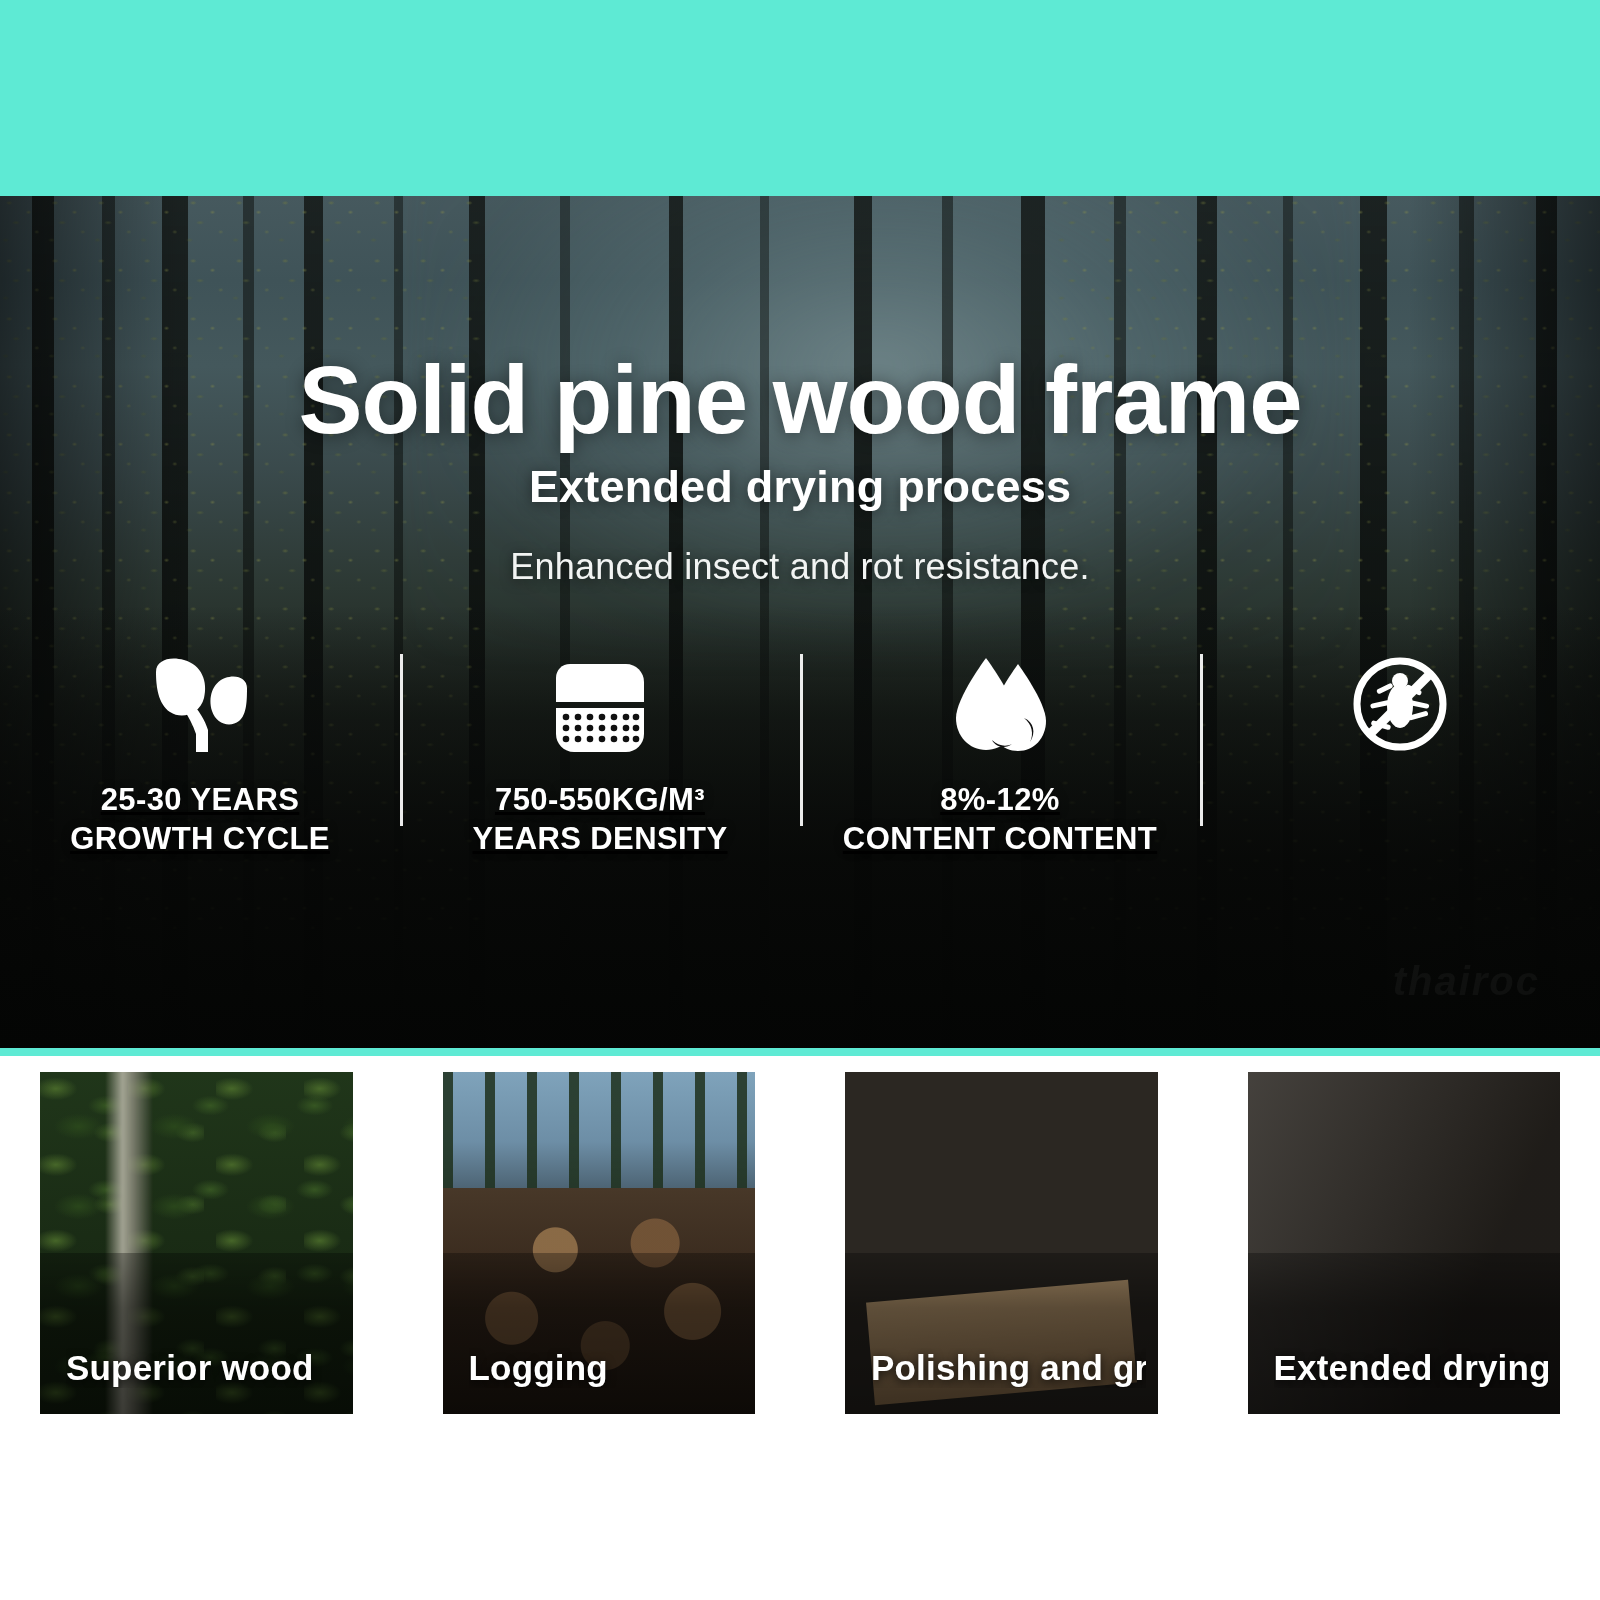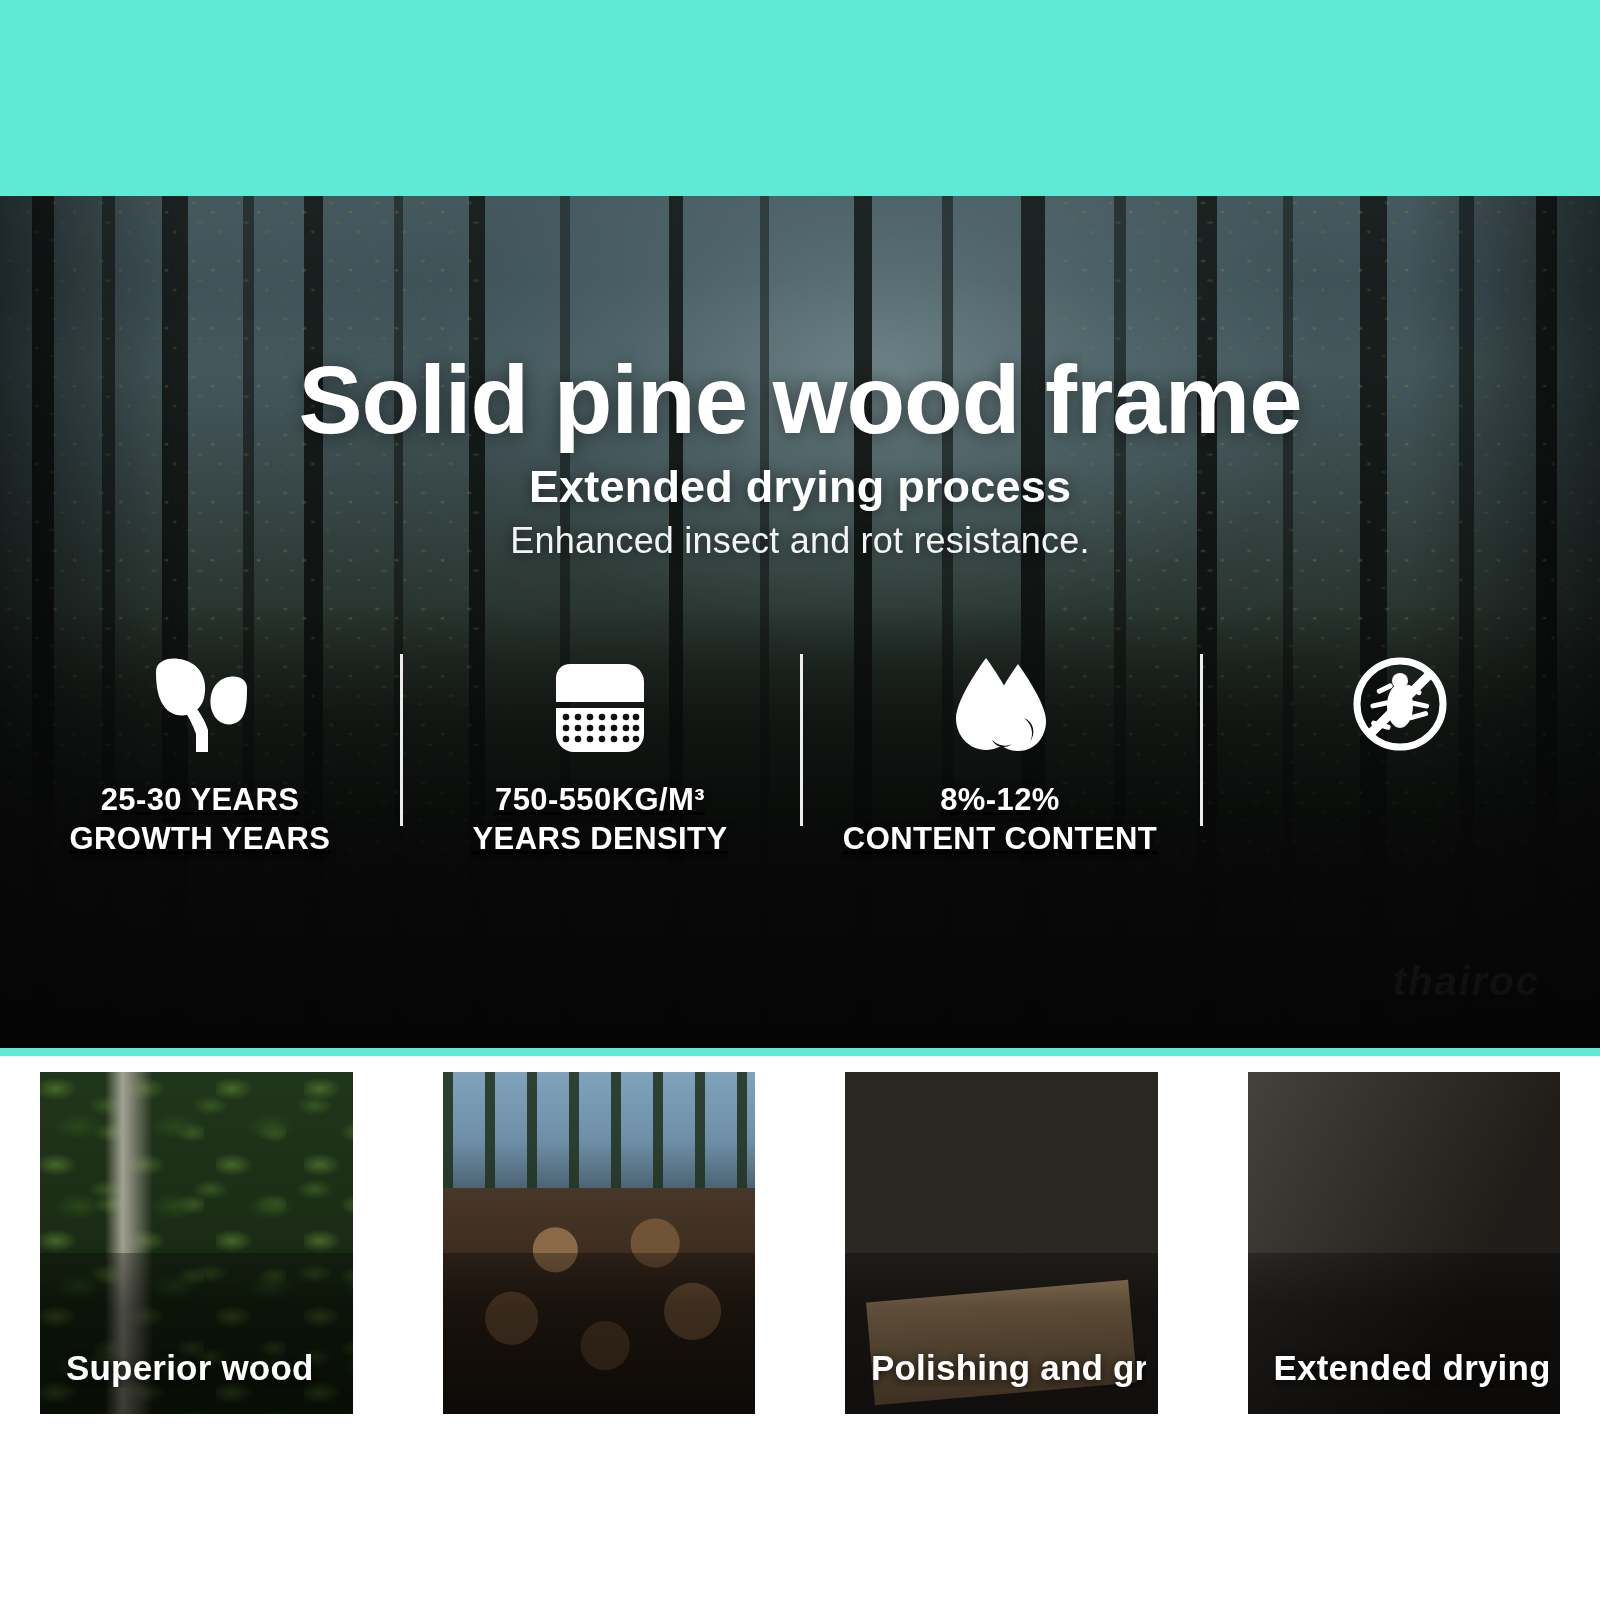--- a/index.html
+++ b/index.html
@@ -139,21 +139,21 @@
     width: 1600px;
     text-align: center;
     color: #ffffff;
     font-size: 45px;
     font-weight: 600;
     letter-spacing: 0.2px;
     text-shadow: 0 2px 14px rgba(0,0,0,0.5);
   }
   .tagline {
     position: absolute;
-    top: 288px;
+    top: 314px;
     left: 0;
     width: 1600px;
     text-align: center;
     color: #f2f4f3;
     font-size: 36px;
     font-weight: 400;
     letter-spacing: 0.2px;
     text-shadow: 0 2px 12px rgba(0,0,0,0.55);
   }
 
@@ -382,21 +382,21 @@
         <div class="feature">
           <div class="feature-icon">
             <svg width="104" height="100" viewBox="0 0 104 100" aria-hidden="true">
               <path fill="#ffffff" d="M8 18 C8 6 22 2 36 6 C54 11 60 28 56 44 C52 60 34 66 22 58 C10 50 8 32 8 18 Z"></path>
               <path fill="#ffffff" d="M99 34 C99 24 88 20 77 24 C64 29 60 44 64 57 C68 70 82 74 91 67 C99 61 99 45 99 34 Z"></path>
               <path fill="#ffffff" d="M16 26 C36 38 54 56 60 76 L60 98 L48 98 L48 80 C42 62 30 44 14 34 Z"></path>
             </svg>
           </div>
           <div class="feature-text">
             <span>25-30 YEARS</span>
-            <span class="l2">GROWTH YEARS</span>
+            <span class="l2">GROWTH CYCLE</span>
           </div>
         </div>
 
         <div class="feature">
           <div class="feature-icon">
             <svg width="100" height="92" viewBox="0 0 100 92" aria-hidden="true">
               <path fill="#ffffff" d="M6 16 C6 8 12 2 20 2 L76 2 C86 2 94 10 94 20 L94 40 L6 40 Z"></path>
               <path fill="#ffffff" d="M6 46 L94 46 L94 72 C94 82 86 90 76 90 L24 90 C14 90 6 82 6 72 Z"></path>
               <g fill="#101010">
                 <circle cx="16" cy="55" r="3.3"></circle>
@@ -473,20 +473,21 @@
 
     <figure class="thumb">
       <div class="thumb-img img-forest"></div>
       <div class="thumb-shade"></div>
       <figcaption class="thumb-caption">Superior wood</figcaption>
     </figure>
 
     <figure class="thumb">
       <div class="thumb-img img-logs"></div>
       <div class="thumb-shade"></div>
+      <figcaption class="thumb-caption">Logging</figcaption>
     </figure>
 
     <figure class="thumb">
       <div class="thumb-img img-hands"></div>
       <div class="thumb-shade"></div>
       <figcaption class="thumb-caption">Polishing and grinding</figcaption>
     </figure>
 
     <figure class="thumb">
       <div class="thumb-img img-timber"></div>

